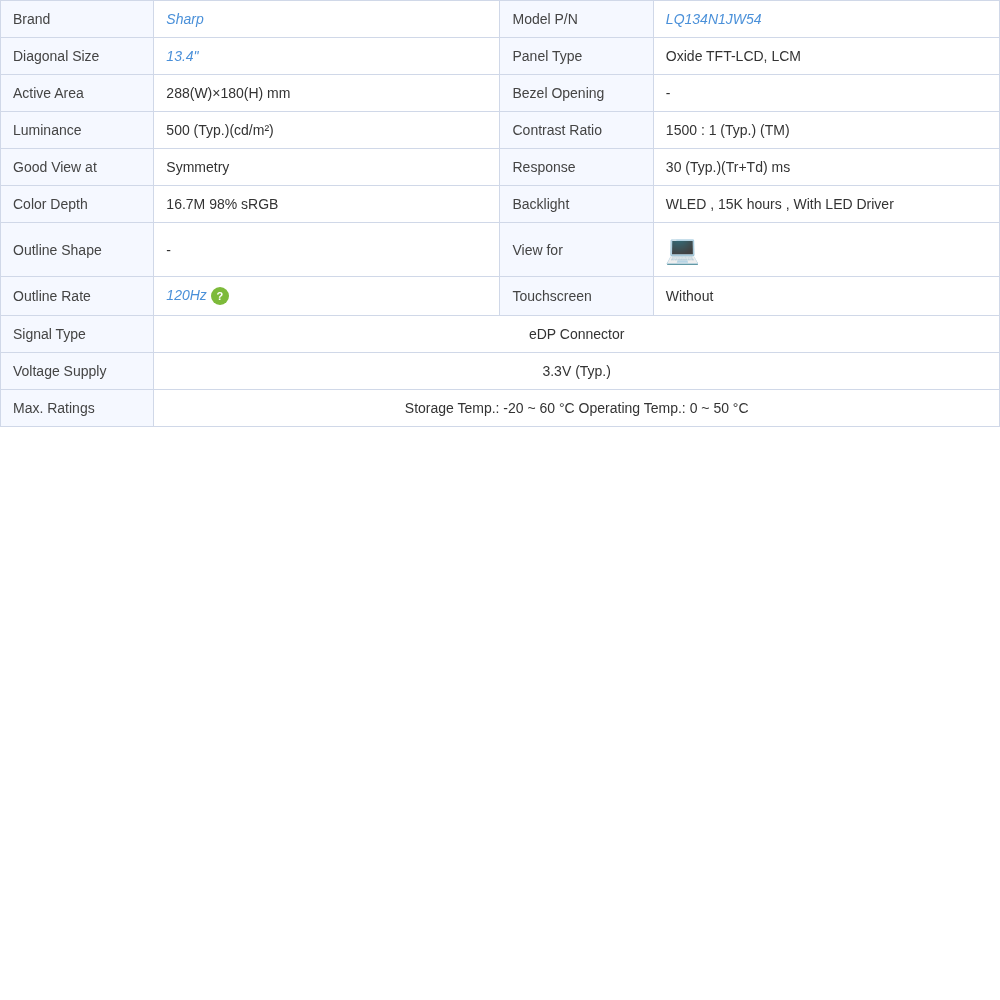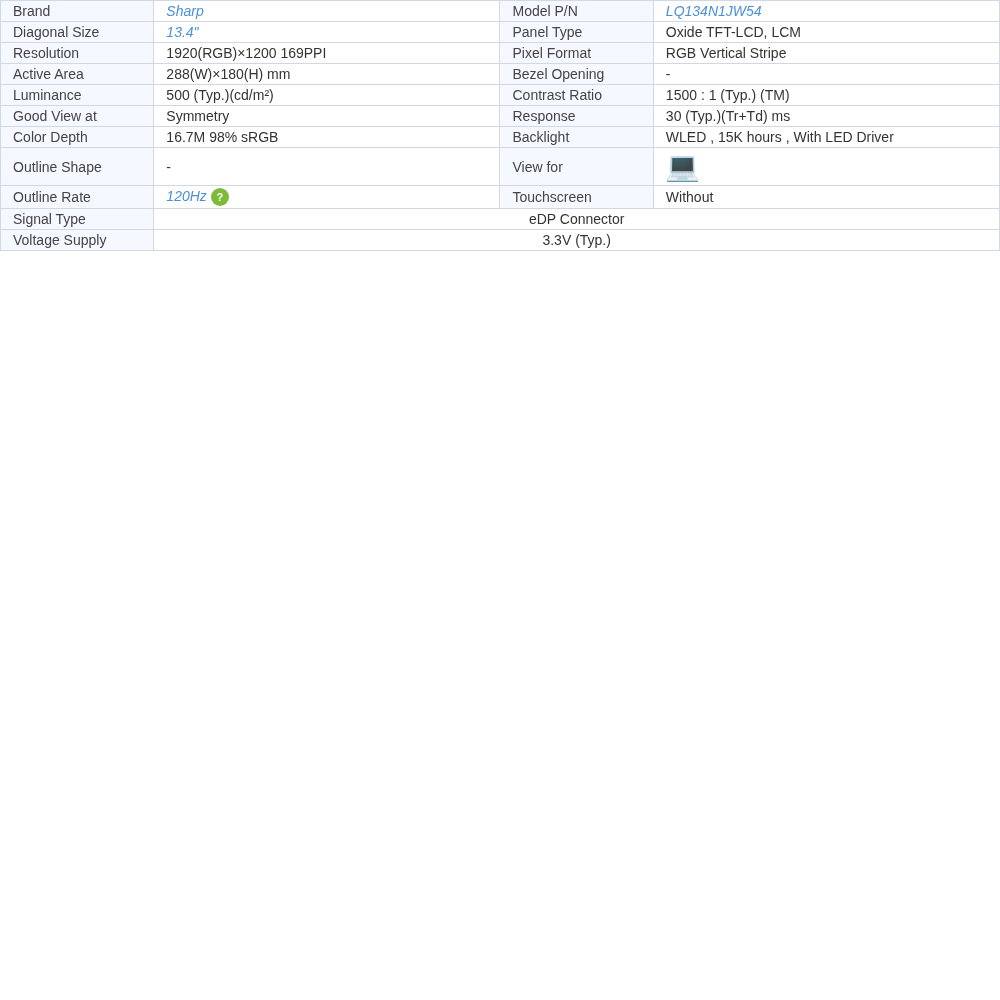--- a/index.html
+++ b/index.html
@@ -10,21 +10,21 @@
       background: #fff;
       width: 1000px;
       min-height: 1000px;
     }
     table {
       width: 100%;
       border-collapse: collapse;
     }
     td {
       border: 1px solid #d0d8e8;
-      padding: 2px 12px;
+      padding: 10px 12px;
       vertical-align: middle;
     }
     .label-cell {
       width: 144px;
       color: #444;
       font-weight: normal;
       background: #f5f8ff;
     }
     .value-cell {
       color: #333;
@@ -72,26 +72,20 @@
         <td class="label-cell">Model P/N</td>
         <td class="value-cell"><a class="link-value" href="#">LQ134N1JW54</a></td>
       </tr>
       <tr>
         <td class="label-cell">Diagonal Size</td>
         <td class="value-cell"><a class="link-value" href="#">13.4"</a></td>
         <td class="label-cell">Panel Type</td>
         <td class="value-cell">Oxide TFT-LCD, LCM</td>
       </tr>
       <tr>
-        <td class="label-cell">Resolution</td>
-        <td class="value-cell">1920(RGB)×1200  169PPI</td>
-        <td class="label-cell">Pixel Format</td>
-        <td class="value-cell">RGB Vertical Stripe</td>
-      </tr>
-      <tr>
         <td class="label-cell">Active Area</td>
         <td class="value-cell">288(W)×180(H) mm</td>
         <td class="label-cell">Bezel Opening</td>
         <td class="value-cell">-</td>
       </tr>
       <tr>
         <td class="label-cell">Luminance</td>
         <td class="value-cell">500 (Typ.)(cd/m²)</td>
         <td class="label-cell">Contrast Ratio</td>
         <td class="value-cell">1500 : 1 (Typ.) (TM)</td>
@@ -121,14 +115,18 @@
         <td class="value-cell">Without</td>
       </tr>
       <tr class="full-row">
         <td class="label-cell">Signal Type</td>
         <td class="value-cell-full" colspan="3">eDP Connector</td>
       </tr>
       <tr class="full-row">
         <td class="label-cell">Voltage Supply</td>
         <td class="value-cell-full" colspan="3">3.3V (Typ.)</td>
       </tr>
+      <tr class="full-row">
+        <td class="label-cell">Max. Ratings</td>
+        <td class="value-cell-full" colspan="3">Storage Temp.: -20 ~ 60 °C   Operating Temp.: 0 ~ 50 °C</td>
+      </tr>
     </tbody>
 </table>
 
 </body></html>

